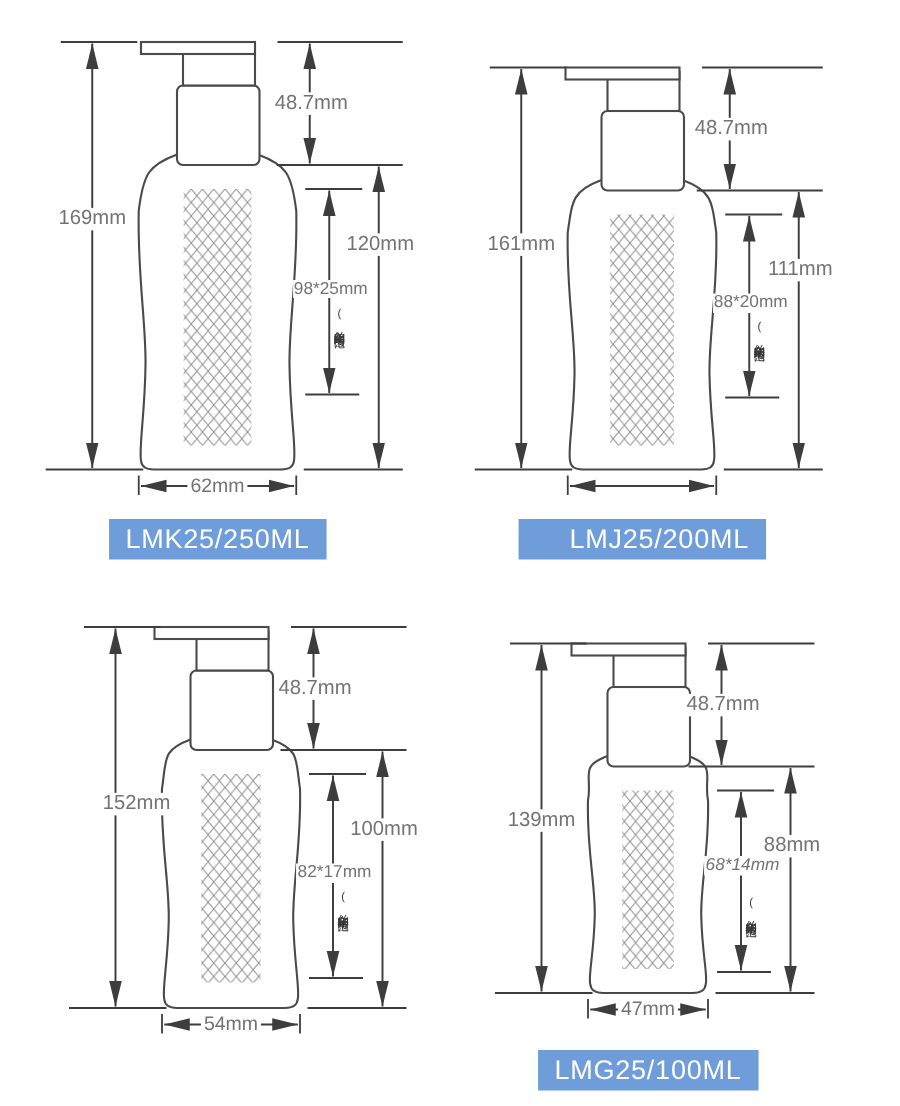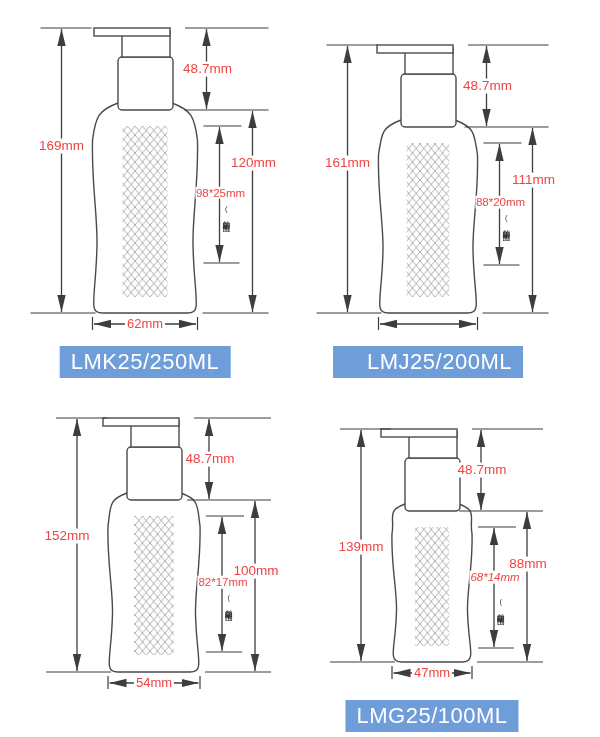--- a/index.html
+++ b/index.html
@@ -1,27 +1,27 @@
 <!DOCTYPE html>
 <html><head>
 <meta charset="utf-8">
 <style>
   html,body{margin:0;padding:0;background:#fff;}
   #page{position:relative;width:600px;height:737px;background:#fff;overflow:hidden;
         font-family:"Liberation Sans","DejaVu Sans",sans-serif;
         display:grid;grid-template-columns:300px 300px;grid-template-rows:390px 347px;}
   .panel{position:relative;width:300px;}
   .panel svg{position:absolute;left:0;top:0;}
-  .dim{position:absolute;transform:translate(-50%,-50%);background:#fff;color:#ef4444;
+  .dim{position:absolute;transform:translate(-50%,-50%);background:#fff;color:#737373;
        font-size:13.5px;font-weight:500;white-space:nowrap;padding:0 2px;line-height:1.1;}
   .dim.sm{font-size:11.5px;padding:0 1px;}
   .dim.w{font-size:13px;}
   .dim.cn{transform:translate(-50%,0);writing-mode:vertical-rl;text-orientation:upright;
           font-size:7.5px;letter-spacing:1px;color:#333;padding:1px 0;line-height:1.15;}
-  .badge{position:absolute;transform:translateX(-50%);color:#fff;font-size:22px;font-weight:500;
+  .badge{position:absolute;transform:translateX(-50%);color:#fff;font-size:18px;font-weight:500;
          letter-spacing:0.5px;padding:3px 11px;white-space:nowrap;}
 </style>
 </head>
 <body>
 
 <div id="page">
 
   <div class="panel">
     <svg width="300" height="390" viewBox="0 0 300 390">
         <defs>
@@ -123,23 +123,23 @@
         <line x1="206" y1="126" x2="244" y2="126" stroke="#3d3d3d" stroke-width="1.2"></line>
         <line x1="206" y1="262" x2="242" y2="262" stroke="#3d3d3d" stroke-width="1.2"></line>
         <line x1="108" y1="286" x2="108" y2="299" stroke="#3d3d3d" stroke-width="1.2"></line>
         <line x1="200" y1="286" x2="200" y2="299" stroke="#3d3d3d" stroke-width="1.2"></line>
         <line x1="77" y1="29" x2="77" y2="281" stroke="#3d3d3d" stroke-width="1.3" marker-start="url(#ah2)" marker-end="url(#ah2)"></line>
         <line x1="209" y1="29" x2="209" y2="109" stroke="#3d3d3d" stroke-width="1.3" marker-start="url(#ah2)" marker-end="url(#ah2)"></line>
         <line x1="255" y1="111" x2="255" y2="281" stroke="#3d3d3d" stroke-width="1.3" marker-start="url(#ah2)" marker-end="url(#ah2)"></line>
         <line x1="222" y1="127" x2="222" y2="261" stroke="#3d3d3d" stroke-width="1.3" marker-start="url(#ah2)" marker-end="url(#ah2)"></line>
         <line x1="109.5" y1="293" x2="198.5" y2="293" stroke="#3d3d3d" stroke-width="1.3" marker-start="url(#ah2)" marker-end="url(#ah2)"></line>
       </svg>
-    <span class="dim" style="left: 67px; top: 146px;">152mm</span>
+    <span class="dim" style="left: 91px; top: 146px;">152mm</span>
     <span class="dim" style="left: 210px; top: 69px;">48.7mm</span>
-    <span class="dim" style="left: 256px; top: 163px; margin-top: 18px;">100mm</span>
+    <span class="dim" style="left: 256px; top: 163px;">100mm</span>
     <span class="dim sm" style="left: 223px; top: 192px;">82*17mm</span>
     <span class="dim cn" style="left: 228px; top: 202px;">(丝印印刷范围)</span>
     <span class="dim w" style="left: 154px; top: 293px;">54mm</span>
   </div>
 
   <div class="panel">
     <svg width="300" height="347" viewBox="0 0 300 347">
         <defs>
       <marker id="ah3" markerUnits="userSpaceOnUse" markerWidth="18" markerHeight="10" refX="17" refY="5" orient="auto-start-reverse">
         <path d="M0,0.8 L17,5 L0,9.2 z" fill="#3d3d3d"></path>

